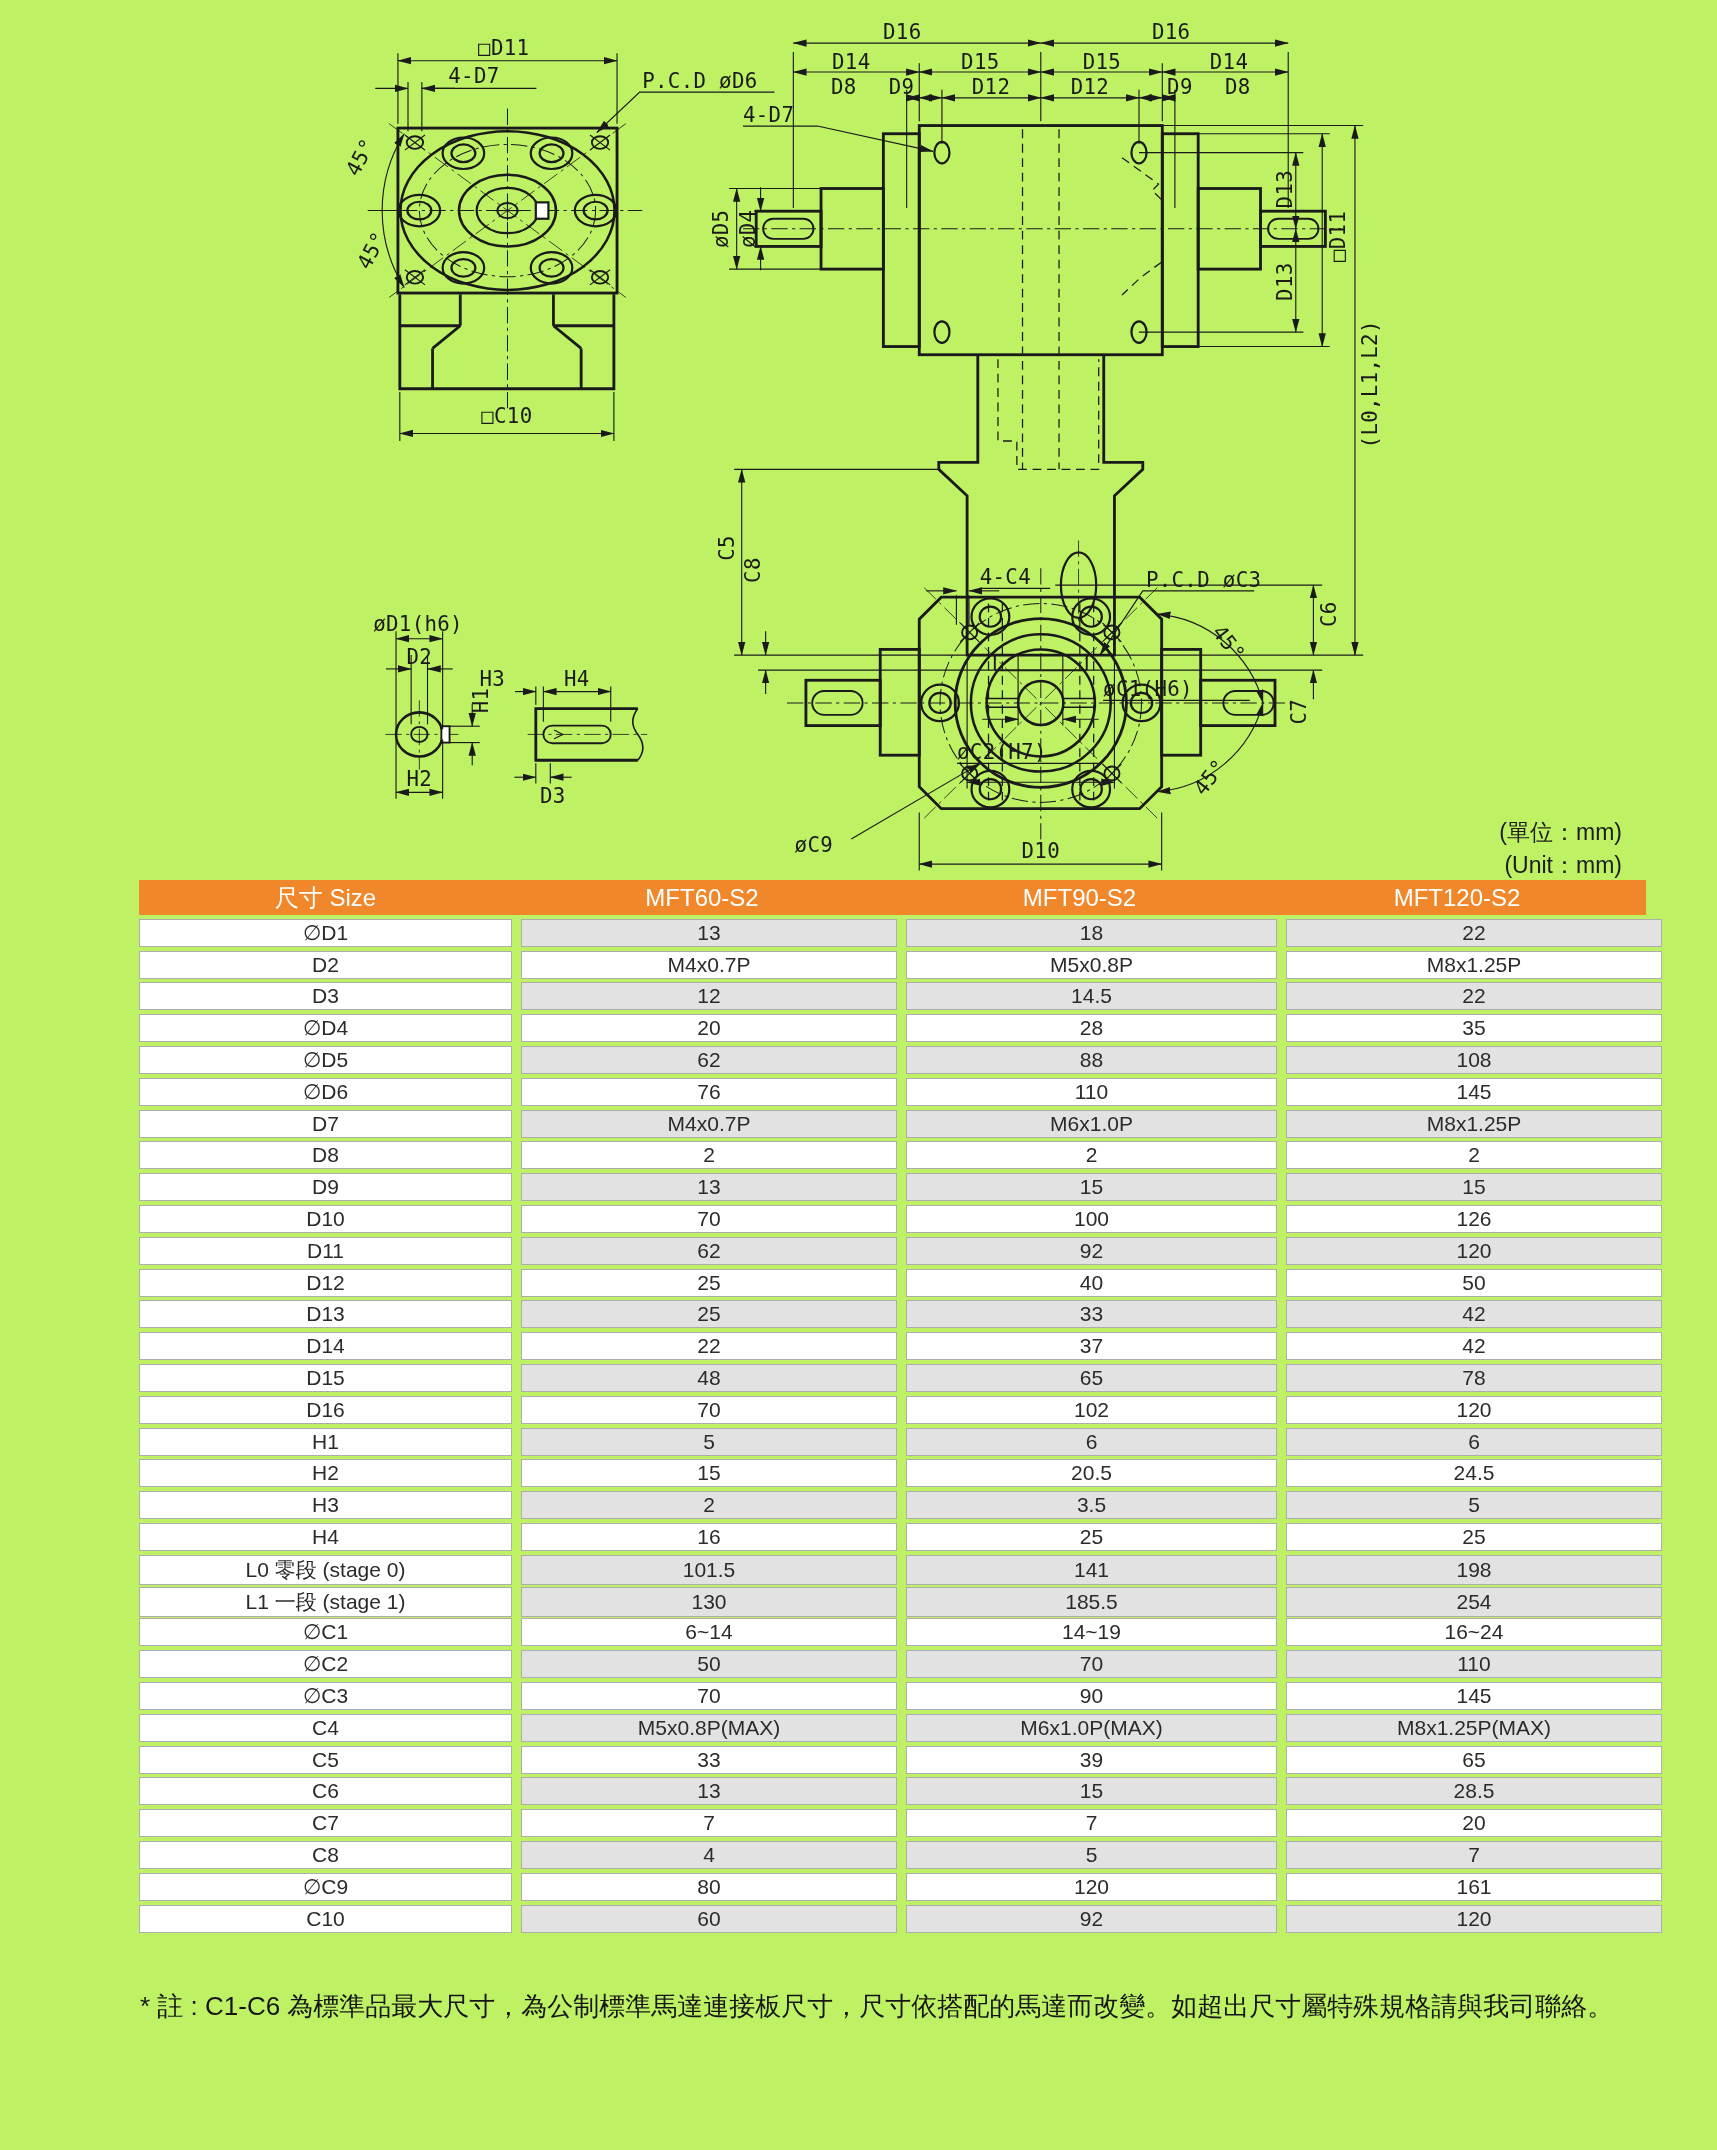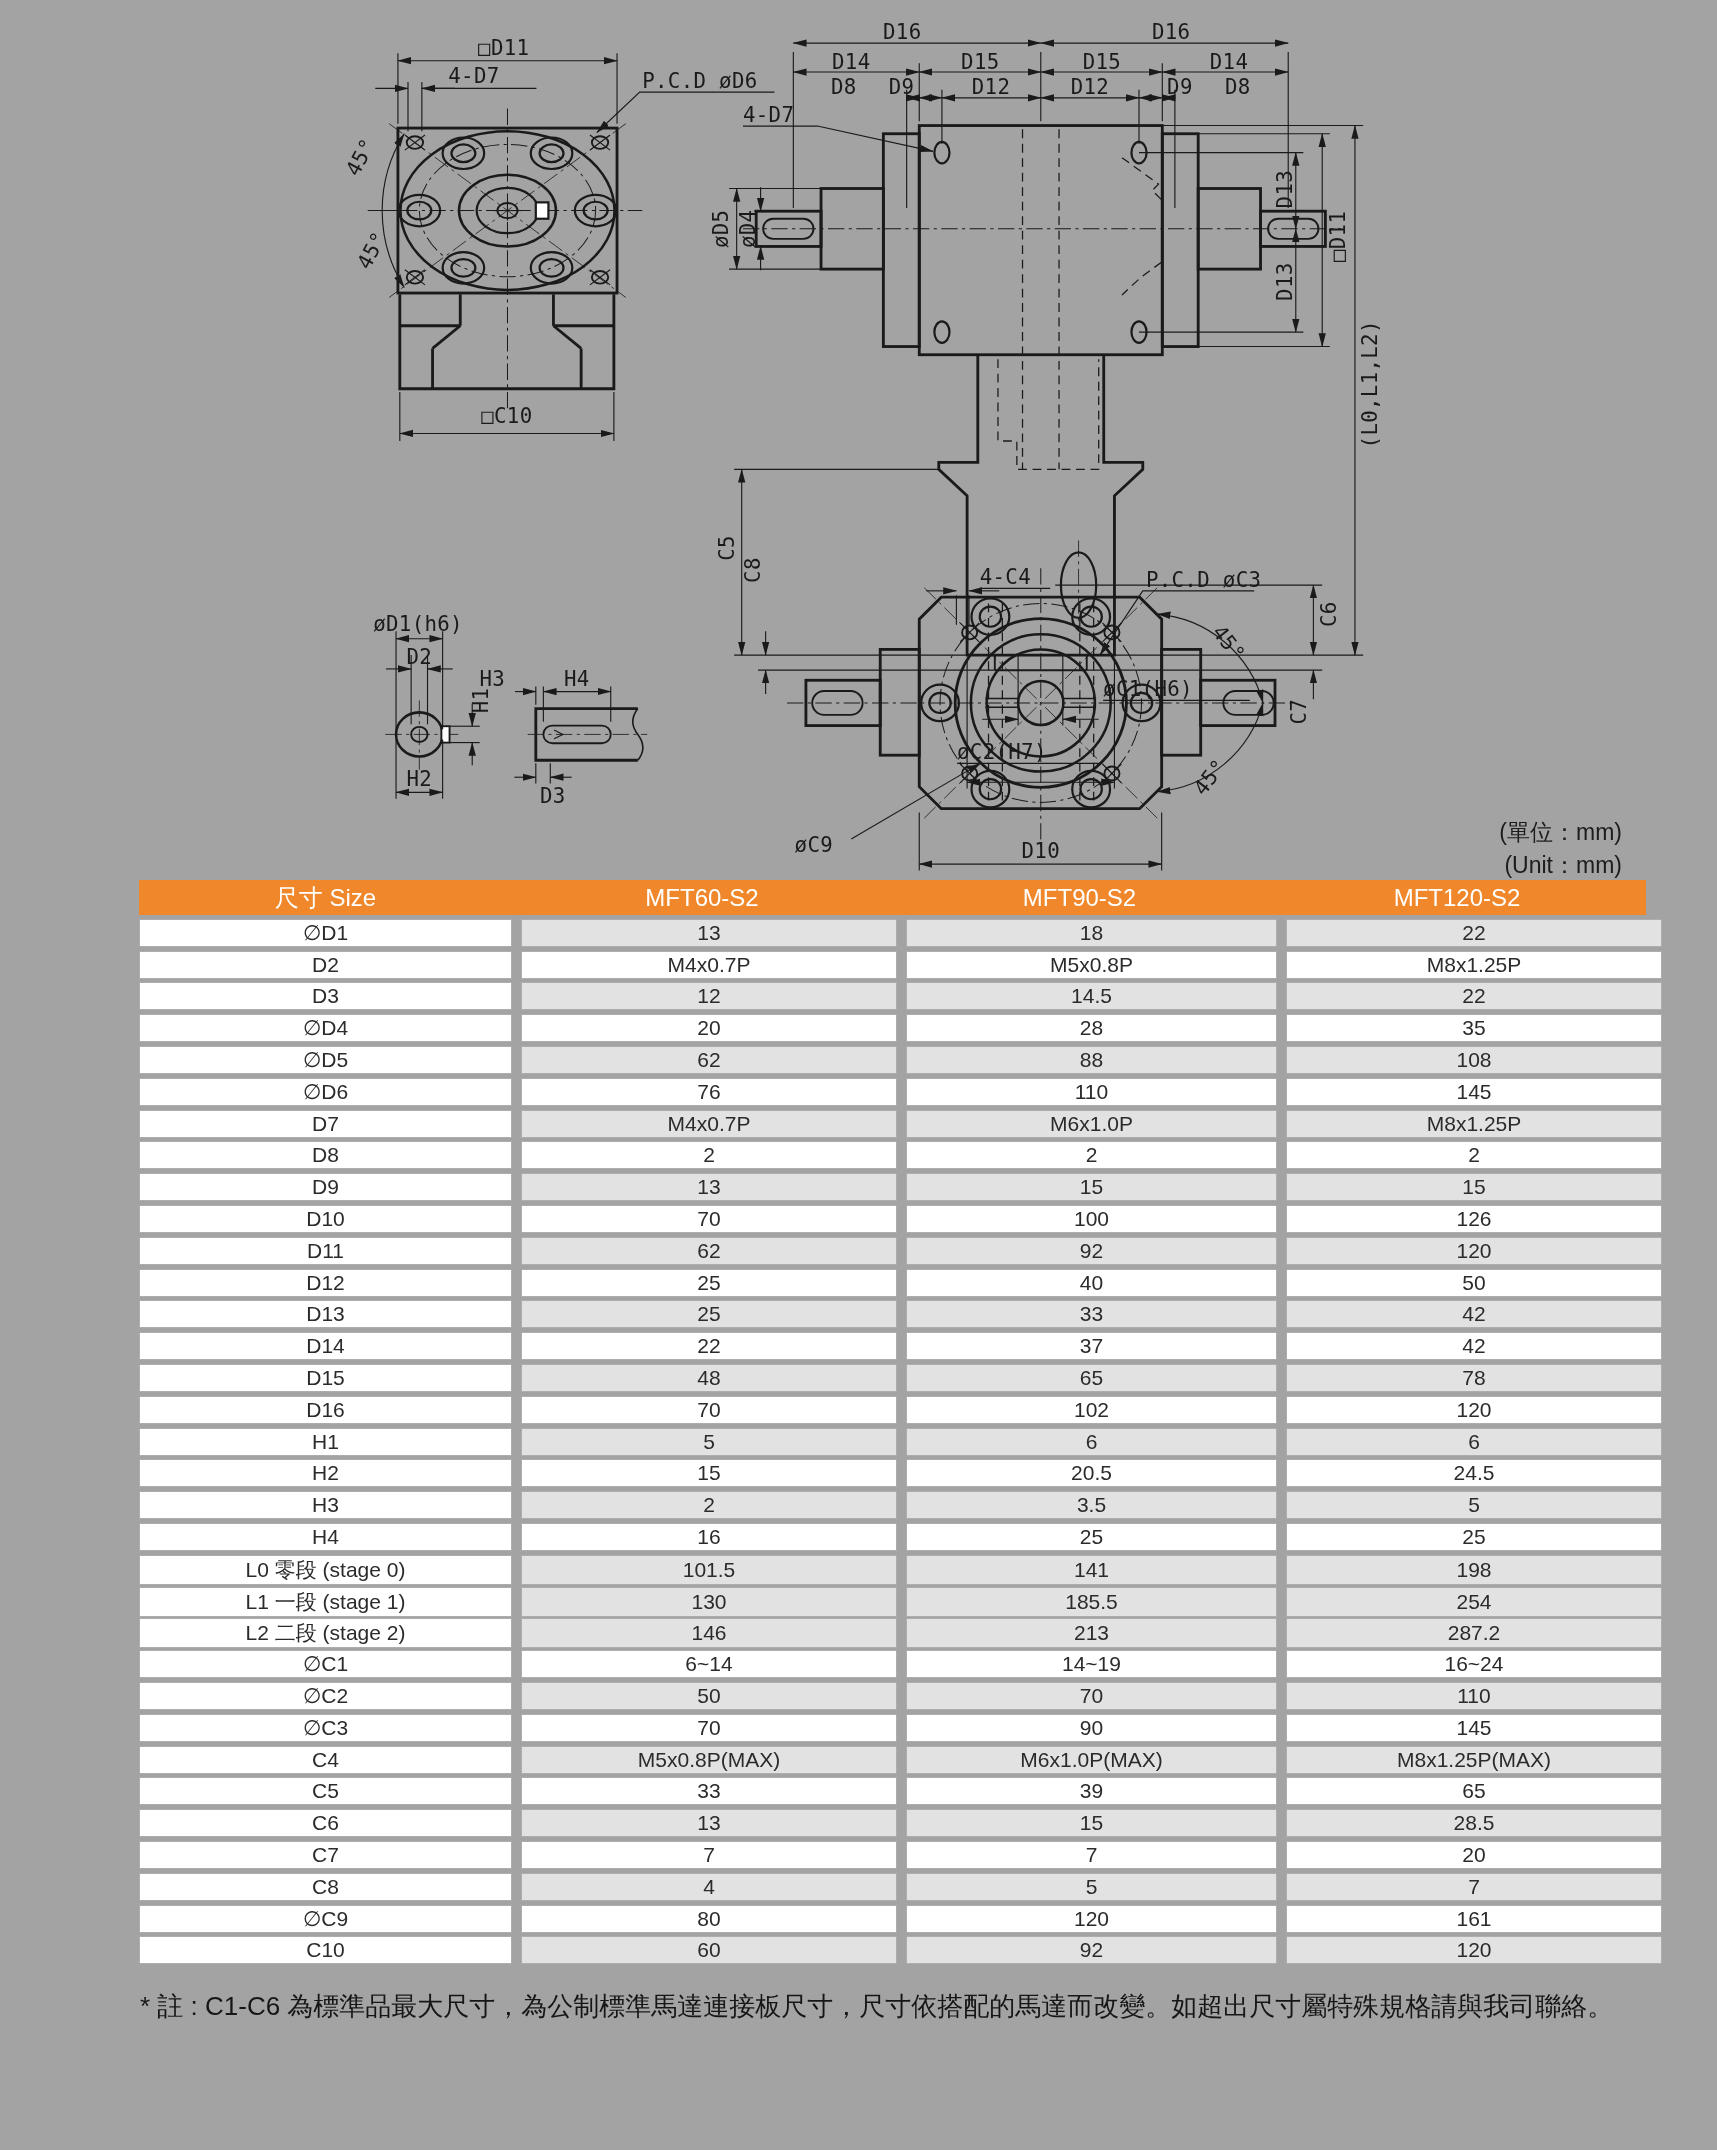--- a/index.html
+++ b/index.html
@@ -2,21 +2,21 @@
 <html style="--accent: #F0882B; --shade: #E2E2E2; --tborder: #ADADAD; --ink: #1A1A1A;font-size:10px"><head>
 <meta charset="utf-8">
 <style>
   :root{
     --accent:#F0882B;
     --shade:#E2E2E2;
     --tborder:#ADADAD;
     --ink:#1A1A1A;
   }
   html,body{margin:0;padding:0;background:#ffffff;}
-  .page{position:relative;width:1717px;height:2151px;background:#a3a3a3;overflow:hidden;
+  .page{position:relative;width:1717px;height:2151px;background:#bef264;overflow:hidden;
         font-family:"Liberation Sans","DejaVu Sans",sans-serif;color:#2B2B2B;}
 
   
   .drawings{position:absolute;left:0;top:0;}
   .ol{stroke:var(--ink);stroke-width:4.5;fill:none;stroke-linejoin:miter;}
   .o4{stroke-width:4;}.o35{stroke-width:3.5;}.o3{stroke-width:3;}.o25{stroke-width:2.5;}
   .dim{stroke:var(--ink);stroke-width:1.8;fill:none;}
   .cl{stroke:var(--ink);stroke-width:1.6;fill:none;stroke-dasharray:26 7 5 7;}
   .cl2{stroke:var(--ink);stroke-width:1.3;fill:none;stroke-dasharray:26 7 5 7;}
   .hid{stroke:var(--ink);stroke-width:2;fill:none;stroke-dasharray:14 9;}
@@ -606,26 +606,20 @@
       <div class="cell c-val">198</div>
     </div>
 
     <div class="trow shaded">
       <div class="cell c-label">L1 一段 (stage 1)</div>
       <div class="cell c-val">130</div>
       <div class="cell c-val">185.5</div>
       <div class="cell c-val">254</div>
     </div>
 
-    <div class="trow shaded">
-      <div class="cell c-label">L2 二段 (stage 2)</div>
-      <div class="cell c-val">146</div>
-      <div class="cell c-val">213</div>
-      <div class="cell c-val">287.2</div>
-    </div>
 
     <div class="trow">
       <div class="cell c-label">∅C1</div>
       <div class="cell c-val">6~14</div>
       <div class="cell c-val">14~19</div>
       <div class="cell c-val">16~24</div>
     </div>
 
     <div class="trow shaded">
       <div class="cell c-label">∅C2</div>

